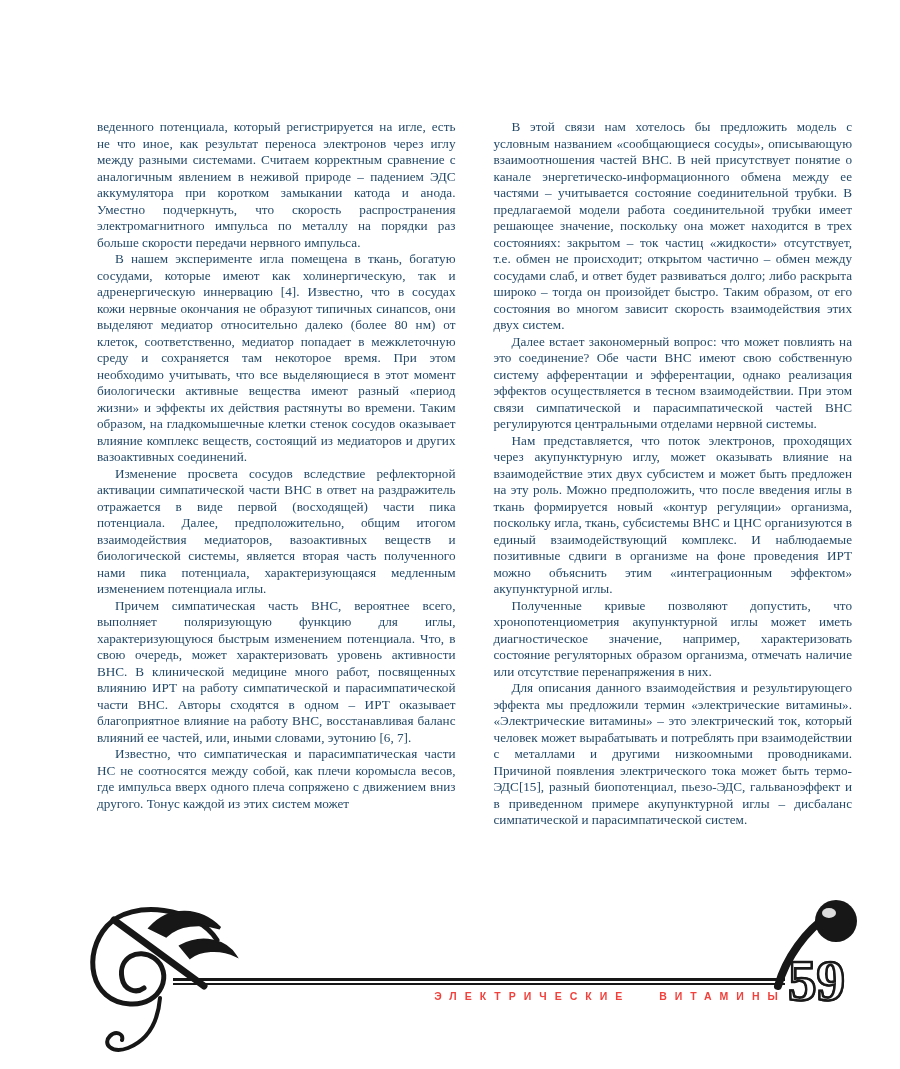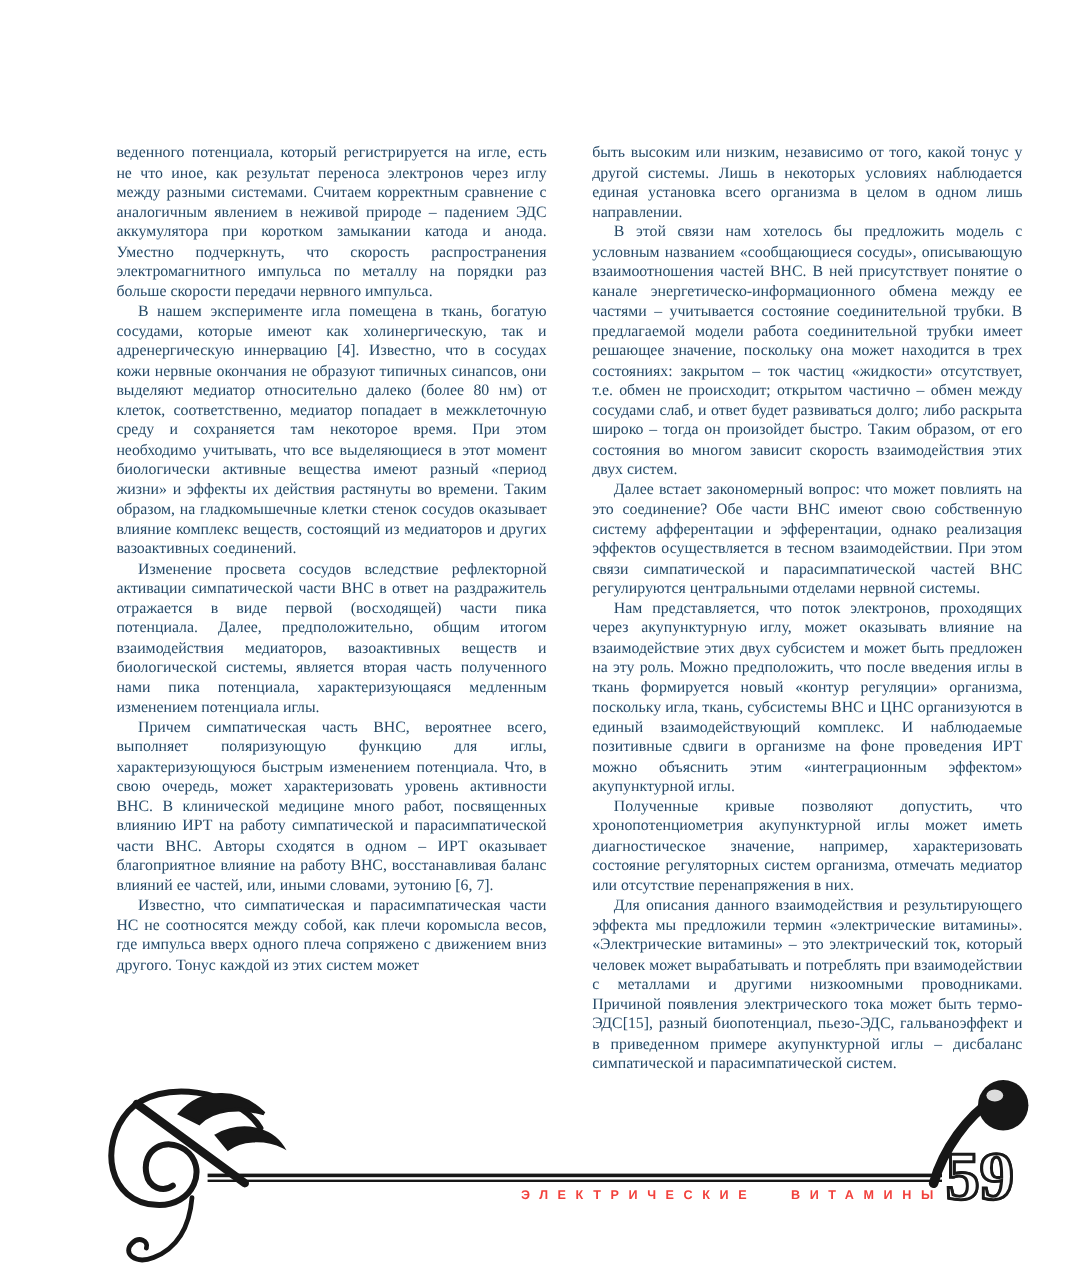--- a/index.html
+++ b/index.html
@@ -73,25 +73,24 @@
 
   <div class="textblock">
     <div class="column">
         <p class="">веденного потенциала, который регистрируется на игле, есть не что иное, как результат переноса электронов через иглу между разными системами. Считаем корректным сравнение с аналогичным явлением в неживой природе – падением ЭДС аккумулятора при коротком замыкании катода и анода. Уместно подчеркнуть, что скорость распространения электромагнитного импульса по металлу на порядки раз больше скорости передачи нервного импульса.</p>
         <p class="indent">В нашем эксперименте игла помещена в ткань, богатую сосудами, которые имеют как холинергическую, так и адренергическую иннервацию [4]. Известно, что в сосудах кожи нервные окончания не образуют типичных синапсов, они выделяют медиатор относительно далеко (более 80 нм) от клеток, соответственно, медиатор попадает в межклеточную среду и сохраняется там некоторое время. При этом необходимо учитывать, что все выделяющиеся в этот момент биологически активные вещества имеют разный «период жизни» и эффекты их действия растянуты во времени. Таким образом, на гладкомышечные клетки стенок сосудов оказывает влияние комплекс веществ, состоящий из медиаторов и других вазоактивных соединений.</p>
         <p class="indent">Изменение просвета сосудов вследствие рефлекторной активации симпатической части ВНС в ответ на раздражитель отражается в виде первой (восходящей) части пика потенциала. Далее, предположительно, общим итогом взаимодействия медиаторов, вазоактивных веществ и биологической системы, является вторая часть полученного нами пика потенциала, характеризующаяся медленным изменением потенциала иглы.</p>
         <p class="indent">Причем симпатическая часть ВНС, вероятнее всего, выполняет поляризующую функцию для иглы, характеризующуюся быстрым изменением потенциала. Что, в свою очередь, может характеризовать уровень активности ВНС. В клинической медицине много работ, посвященных влиянию ИРТ на работу симпатической и парасимпатической части ВНС. Авторы сходятся в одном – ИРТ оказывает благоприятное влияние на работу ВНС, восстанавливая баланс влияний ее частей, или, иными словами, эутонию [6, 7].</p>
         <p class="indent">Известно, что симпатическая и парасимпатическая части НС не соотносятся между собой, как плечи коромысла весов, где импульса вверх одного плеча сопряжено с движением вниз другого. Тонус каждой из этих систем может</p>
       </div>
     <div class="column">
-        <p class="">быть высоким или низким, независимо от того, какой тонус у другой системы. Лишь в некоторых условиях наблюдается единая установка всего организма в целом в одном лишь направлении.</p>
         <p class="indent">В этой связи нам хотелось бы предложить модель с условным названием «сообщающиеся сосуды», описывающую взаимоотношения частей ВНС. В ней присутствует понятие о канале энергетическо-информационного обмена между ее частями – учитывается состояние соединительной трубки. В предлагаемой модели работа соединительной трубки имеет решающее значение, поскольку она может находится в трех состояниях: закрытом – ток частиц «жидкости» отсутствует, т.е. обмен не происходит; открытом частично – обмен между сосудами слаб, и ответ будет развиваться долго; либо раскрыта широко – тогда он произойдет быстро. Таким образом, от его состояния во многом зависит скорость взаимодействия этих двух систем.</p>
         <p class="indent">Далее встает закономерный вопрос: что может повлиять на это соединение? Обе части ВНС имеют свою собственную систему афферентации и эфферентации, однако реализация эффектов осуществляется в тесном взаимодействии. При этом связи симпатической и парасимпатической частей ВНС регулируются центральными отделами нервной системы.</p>
         <p class="indent">Нам представляется, что поток электронов, проходящих через акупунктурную иглу, может оказывать влияние на взаимодействие этих двух субсистем и может быть предложен на эту роль. Можно предположить, что после введения иглы в ткань формируется новый «контур регуляции» организма, поскольку игла, ткань, субсистемы ВНС и ЦНС организуются в единый взаимодействующий комплекс. И наблюдаемые позитивные сдвиги в организме на фоне проведения ИРТ можно объяснить этим «интеграционным эффектом» акупунктурной иглы.</p>
-        <p class="indent">Полученные кривые позволяют допустить, что хронопотенциометрия акупунктурной иглы может иметь диагностическое значение, например, характеризовать состояние регуляторных систем организма, отмечать медиатор или отсутствие перенапряжения в них.</p>
+        <p class="indent">Полученные кривые позволяют допустить, что хронопотенциометрия акупунктурной иглы может иметь диагностическое значение, например, характеризовать состояние регуляторных образом организма, отмечать наличие или отсутствие перенапряжения в них.</p>
         <p class="indent">Для описания данного взаимодействия и результирующего эффекта мы предложили термин «электрические витамины». «Электрические витамины» – это электрический ток, который человек может вырабатывать и потреблять при взаимодействии с металлами и другими низкоомными проводниками. Причиной появления электрического тока может быть термо-ЭДС[15], разный биопотенциал, пьезо-ЭДС, гальваноэффект и в приведенном примере акупунктурной иглы – дисбаланс симпатической и парасимпатической систем.</p>
       </div>
   </div>
 
   <div class="footer">
 
     <svg class="flourish" width="190" height="160" viewBox="0 0 190 160">
       <g fill="none" stroke="#171717" stroke-linecap="round">
         <path d="M155,42 C135,10 70,0 45,28 C20,56 28,104 68,106 C100,108 112,74 92,60 C76,49 56,60 60,80 C62,92 74,96 82,90" stroke-width="5"></path>
         <path d="M52,22 L142,88" stroke-width="7"></path>

